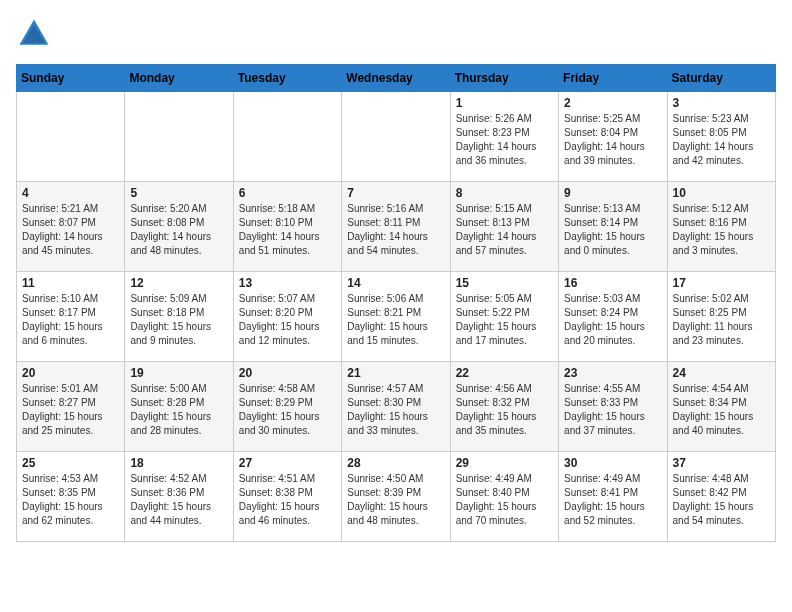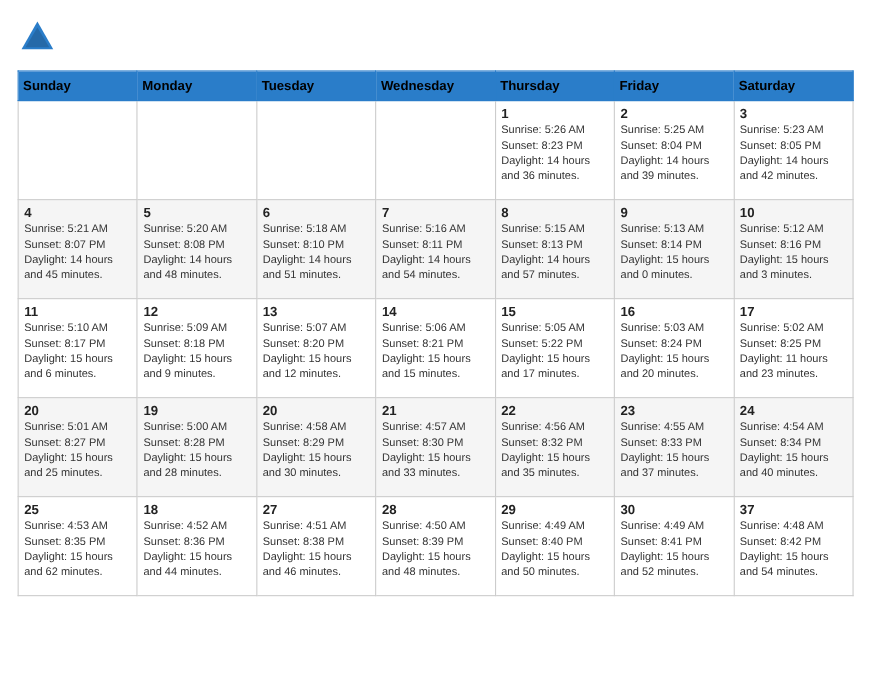--- a/index.html
+++ b/index.html
@@ -354,21 +354,21 @@
             <div>Sunrise: 4:50 AM</div>
             <div>Sunset: 8:39 PM</div>
             <div>Daylight: 15 hours and 48 minutes.</div>
           </div>
         </td>
         <td>
           <div class="day-number">29</div>
           <div class="day-info">
             <div>Sunrise: 4:49 AM</div>
             <div>Sunset: 8:40 PM</div>
-            <div>Daylight: 15 hours and 50 minutes.</div>
+            <div>Daylight: 15 hours and 70 minutes.</div>
           </div>
         </td>
         <td>
           <div class="day-number">30</div>
           <div class="day-info">
             <div>Sunrise: 4:49 AM</div>
             <div>Sunset: 8:41 PM</div>
             <div>Daylight: 15 hours and 52 minutes.</div>
           </div>
         </td>

